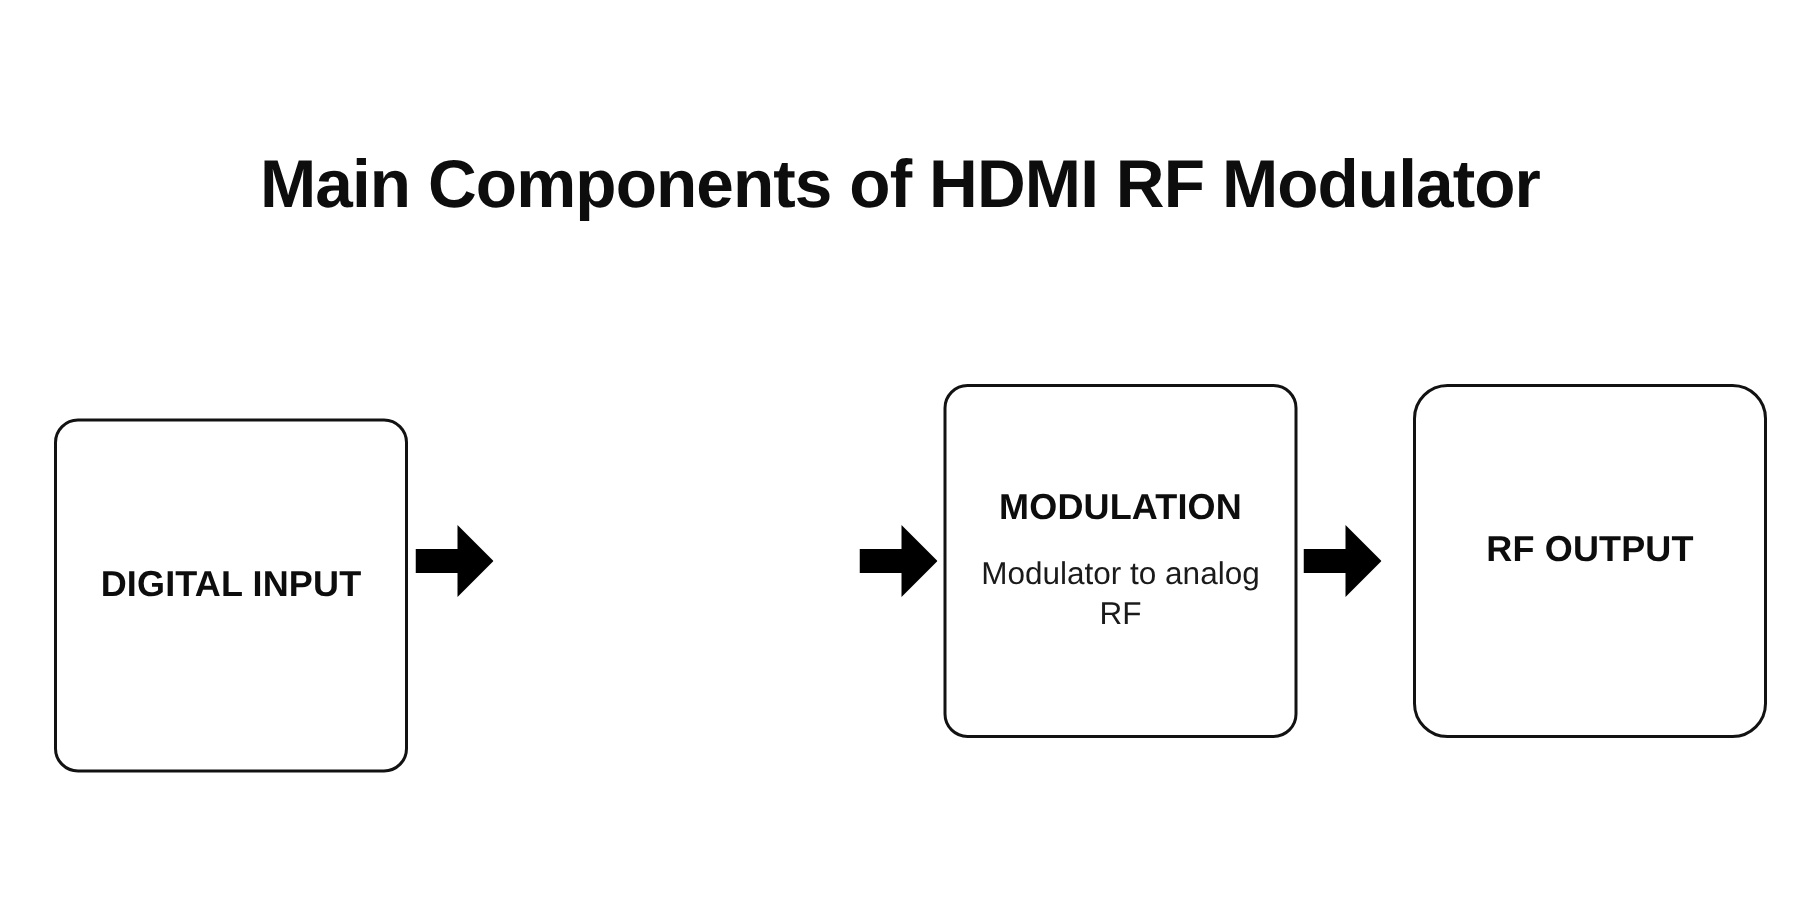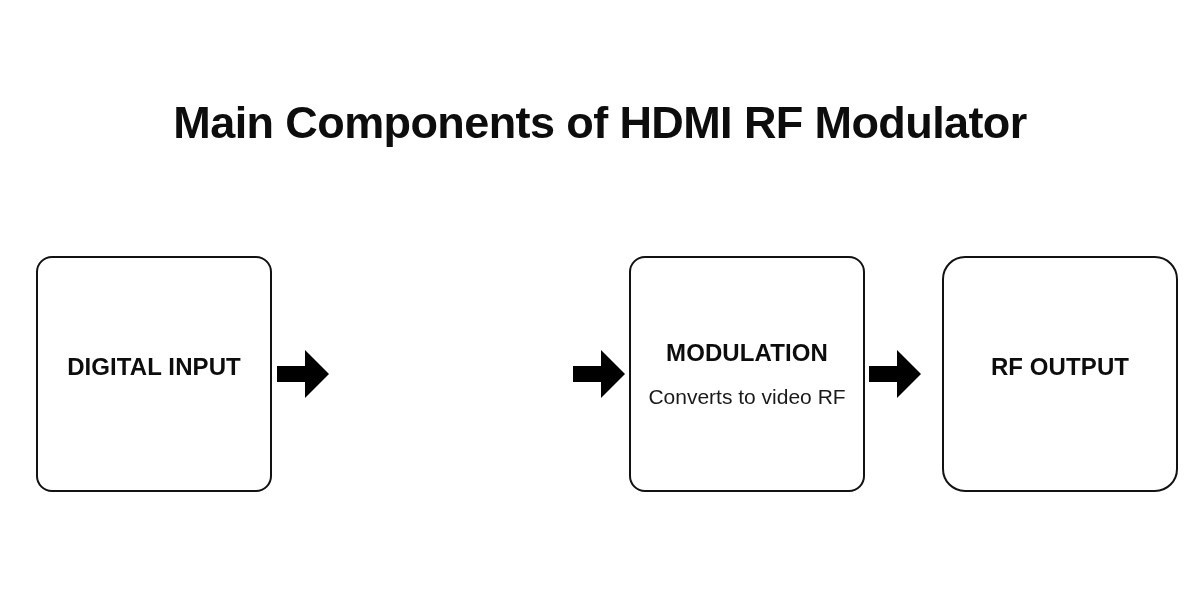--- a/index.html
+++ b/index.html
@@ -54,21 +54,21 @@
     border: 2.5px solid #121212;
     border-radius: 16px;
     background: #ffffff;
     display: flex;
     flex-direction: column;
     align-items: center;
     justify-content: center;
     padding: 6px 10px;
     text-align: center;
   }
-  .node-1 { left: 0px; }
+  .node-1 { left: 0px; margin-top: 23px; }
   .node-2 { left: 296px; }
   .node-3 { left: 593px; }
   .node-4 { left: 906px; border-radius: 23px; }
 
   .node-heading {
     font-size: 24px;
     font-weight: 700;
     letter-spacing: 0.1px;
     line-height: 1.28;
     color: #0d0d0d;
@@ -117,21 +117,21 @@
 
 
     <span class="arrow arrow-2">
       <svg width="52" height="56" viewBox="0 0 52 56" xmlns="http://www.w3.org/2000/svg">
         <path d="M0 20 L28 20 L28 4 L52 28 L28 52 L28 36 L0 36 Z" fill="#000000"></path>
       </svg>
     </span>
 
     <div class="node node-3">
       <div class="node-heading">MODULATION</div>
-      <div class="node-desc">Converts to video RF</div>
+      <div class="node-desc">Modulator to analog RF</div>
     </div>
 
     <span class="arrow arrow-3">
       <svg width="52" height="56" viewBox="0 0 52 56" xmlns="http://www.w3.org/2000/svg">
         <path d="M0 20 L28 20 L28 4 L52 28 L28 52 L28 36 L0 36 Z" fill="#000000"></path>
       </svg>
     </span>
 
     <div class="node node-4">
       <div class="node-heading">RF OUTPUT</div>

